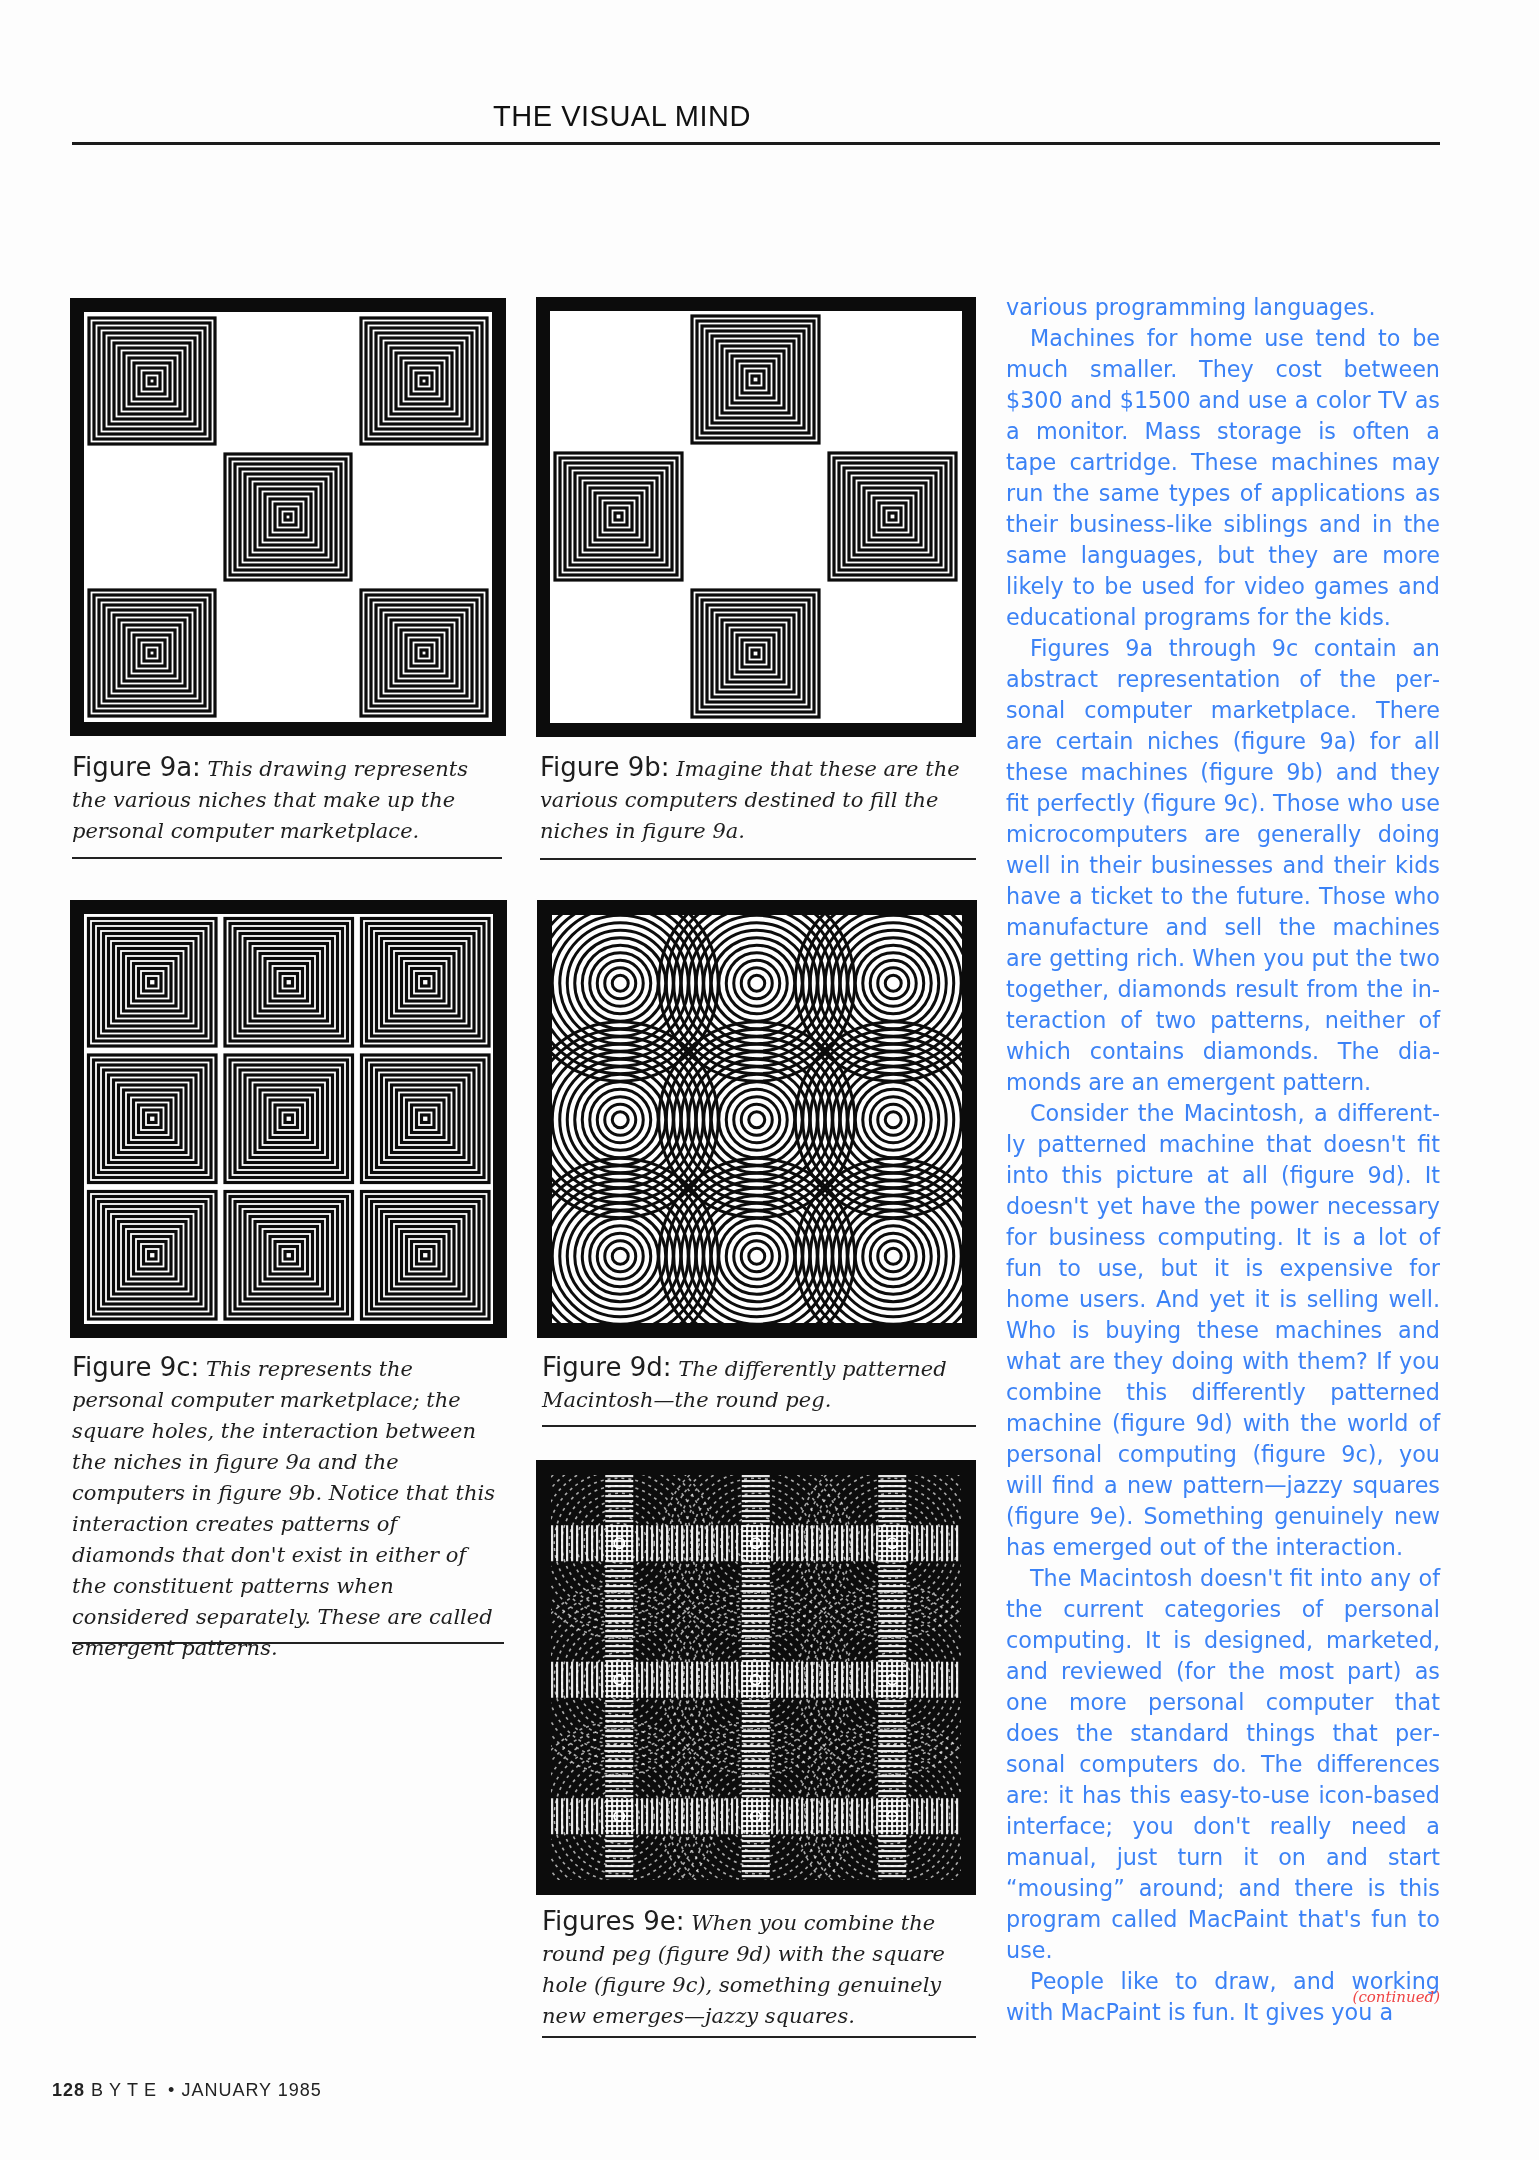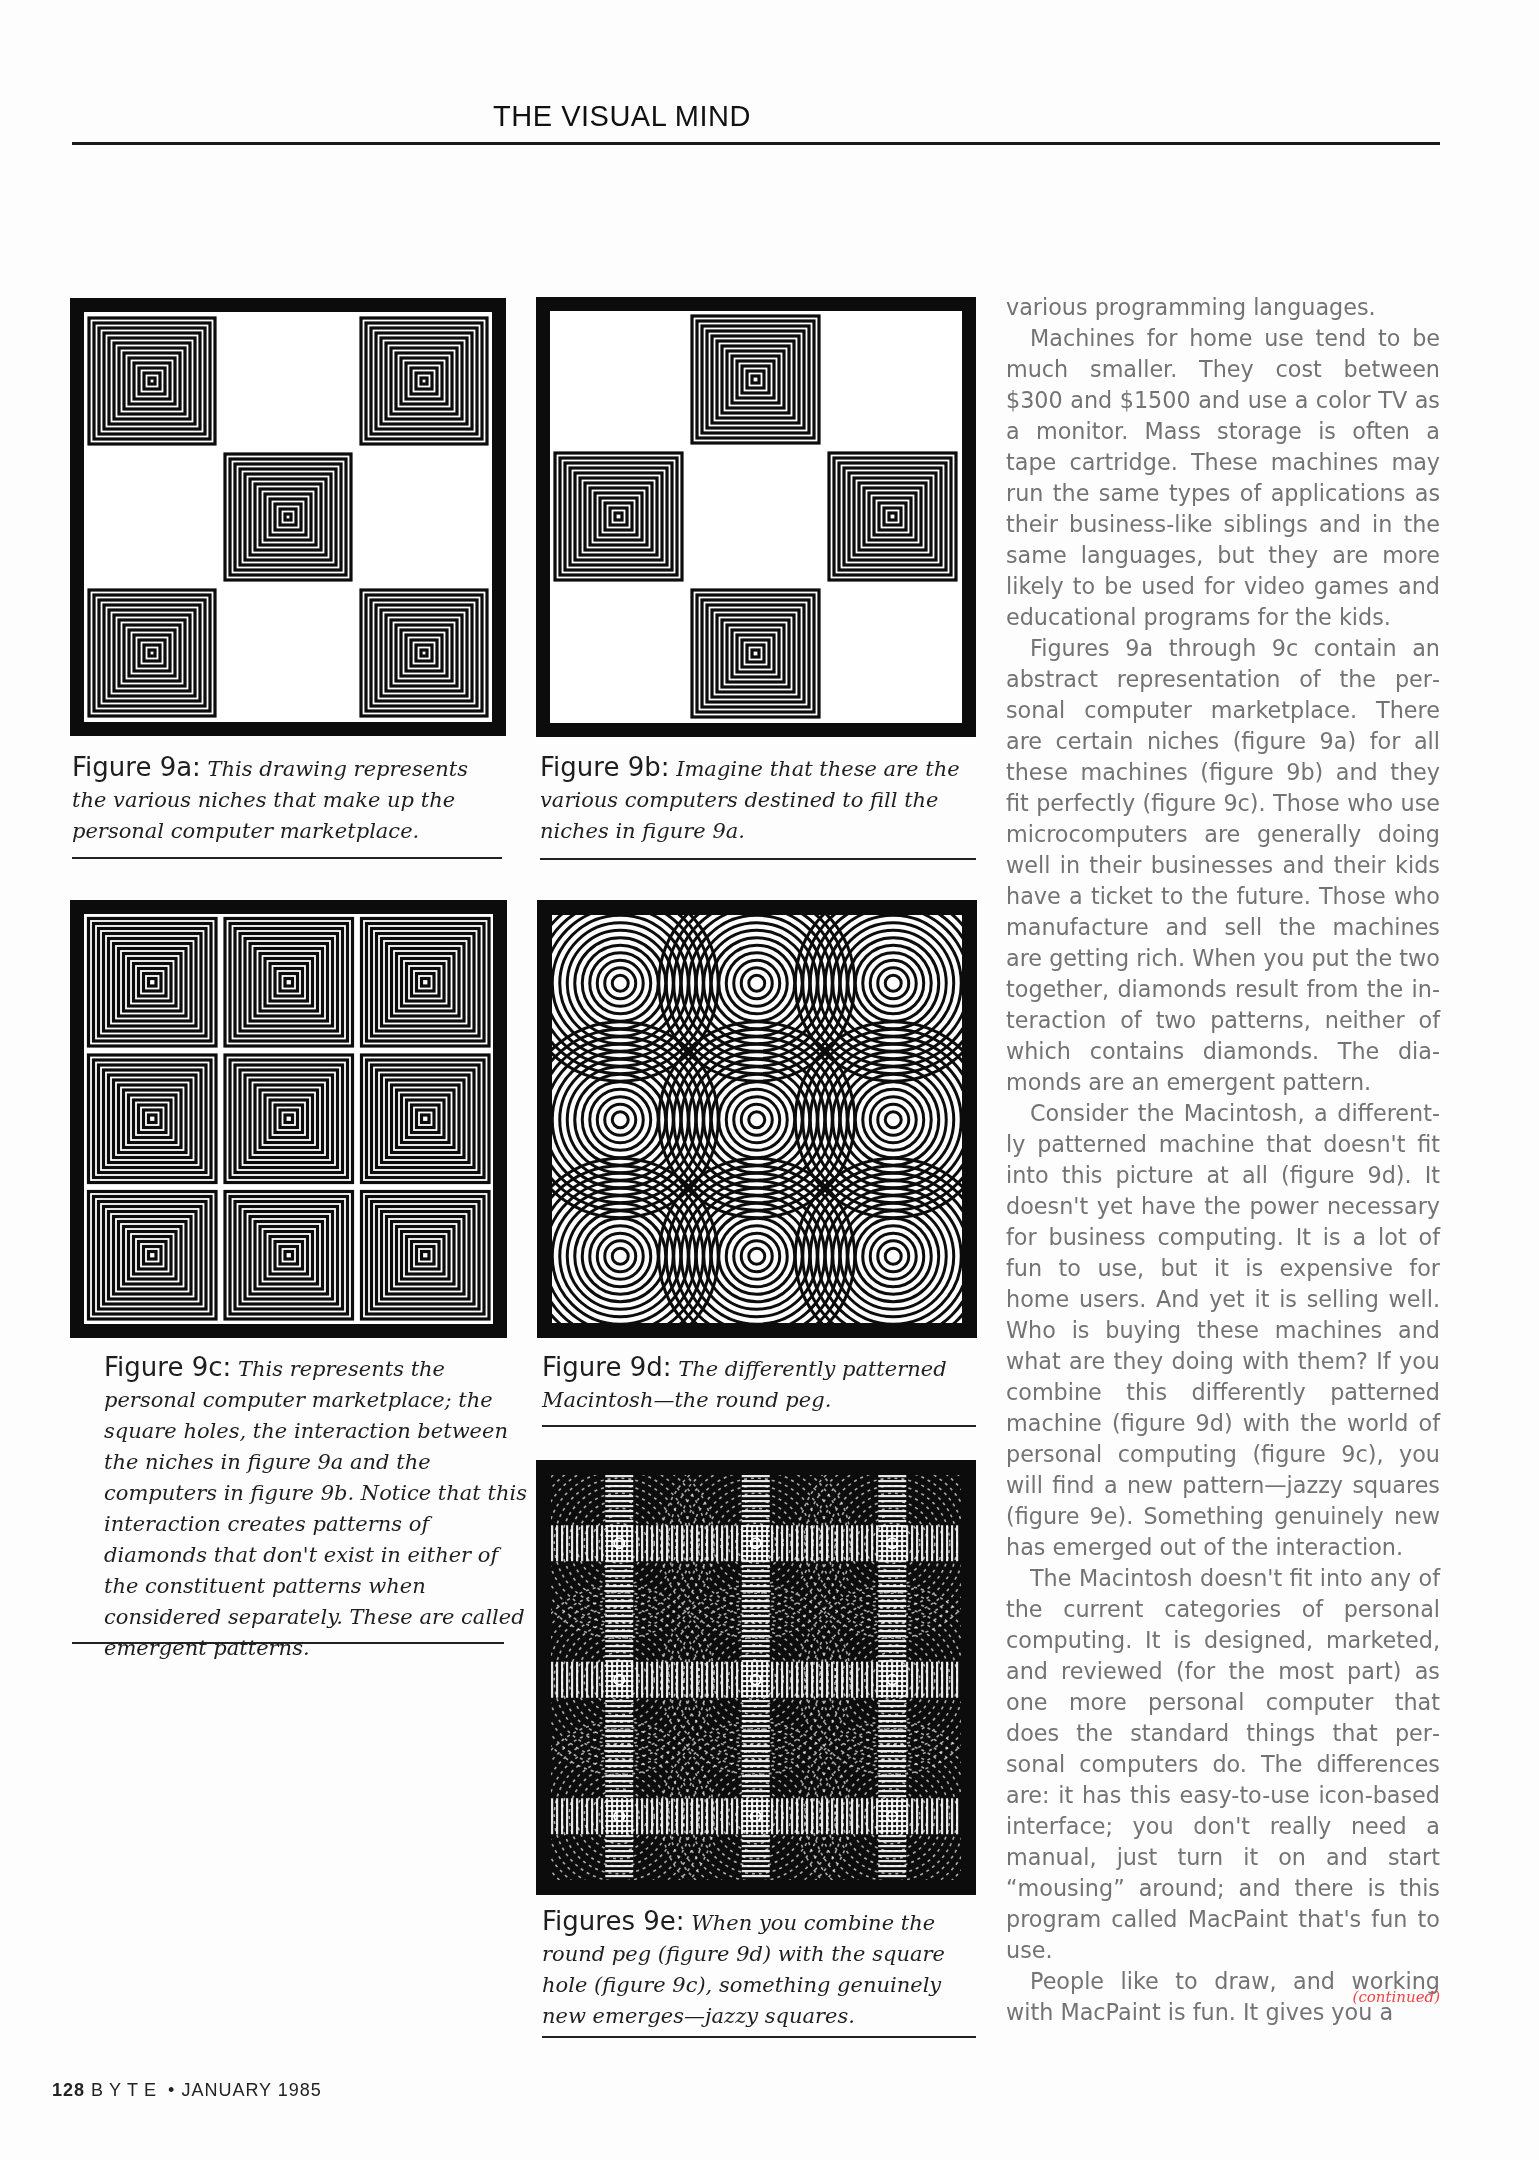--- a/index.html
+++ b/index.html
@@ -5,21 +5,21 @@
   html, body { margin: 0; padding: 0; background: #fdfdfd; }
   body { width: 1539px; height: 2160px; position: relative; overflow: hidden; color: #1a1a1a; font-family: "DejaVu Sans", sans-serif; }
   .running-head { position: absolute; top: 100px; left: 0; width: 1244px; text-align: center; font-family: "Liberation Sans", sans-serif; font-size: 29px; letter-spacing: 0.5px; color: #111; }
   .head-rule { position: absolute; top: 142px; left: 72px; width: 1368px; height: 3px; background: #1b1b1b; }
   .figure { position: absolute; background: #0c0c0c; box-sizing: border-box; }
   .figure svg { position: absolute; display: block; }
   .caption { position: absolute; font-family: "DejaVu Serif", serif; font-size: 21px; line-height: 31px; color: #1e1e1e; }
   .caption .lbl { font-family: "DejaVu Sans", sans-serif; font-style: normal; font-size: 26px; }
   .caption .txt { font-style: italic; font-family: "DejaVu Serif", serif; }
   .cap-rule { position: absolute; height: 2px; background: #222; }
-  .body-col { position: absolute; left: 1006px; top: 292px; width: 434px; font-family: "DejaVu Sans", sans-serif; font-size: 22.3px; line-height: 31px; color: #737373; text-align: justify; hyphens: manual; }
+  .body-col { position: absolute; left: 1006px; top: 292px; width: 434px; font-family: "DejaVu Sans", sans-serif; font-size: 22.3px; line-height: 31px; color: #3b82f6; text-align: justify; hyphens: manual; }
   .body-col p { margin: 0; text-indent: 0; }
   .body-col p.indent { text-indent: 24px; }
   .continued { position: absolute; right: 99px; top: 1988px; font-family: "DejaVu Serif", serif; font-style: italic; font-size: 15px; color: #ef4444; }
   .footer { position: absolute; top: 2080px; left: 52px; font-family: "Liberation Sans", sans-serif; font-size: 18px; color: #222; letter-spacing: 1px; }
   .footer .page-num { font-weight: bold; }
   .footer .mag { letter-spacing: 6px; }
 </style>
 </head>
 <body>
 
@@ -334,21 +334,21 @@
         <rect x="307.5" y="307.5" width="67.5" height="67.5" fill="none" stroke="#0c0c0c" stroke-width="3.2"></rect>
         <rect x="312.5" y="312.5" width="57.5" height="57.5" fill="none" stroke="#0c0c0c" stroke-width="3.2"></rect>
         <rect x="317.5" y="317.5" width="47.5" height="47.5" fill="none" stroke="#0c0c0c" stroke-width="3.2"></rect>
         <rect x="322.5" y="322.5" width="37.5" height="37.5" fill="none" stroke="#0c0c0c" stroke-width="3.2"></rect>
         <rect x="327.5" y="327.5" width="27.5" height="27.5" fill="none" stroke="#0c0c0c" stroke-width="3.2"></rect>
         <rect x="332.5" y="332.5" width="17.5" height="17.5" fill="none" stroke="#0c0c0c" stroke-width="3.2"></rect>
         <rect x="337.5" y="337.5" width="7.5" height="7.5" fill="none" stroke="#0c0c0c" stroke-width="3.2"></rect>
       </g>
     </svg>
 </div>
-<div class="caption" style="left:72px;top:1352px;width:432px;margin-left:32px;">
+<div class="caption" style="left:72px;top:1352px;width:432px;">
   <span class="lbl">Figure 9c:</span>
   <span class="txt">This represents the personal computer marketplace; the square holes, the interaction between the niches in figure 9a and the computers in figure 9b. Notice that this interaction creates patterns of diamonds that don't exist in either of the constituent patterns when considered separately. These are called emergent patterns.</span>
 </div>
 <div class="cap-rule" style="left:72px;top:1642px;width:432px;"></div>
 
 <div class="figure" id="fig9d" style="left:537px;top:900px;width:440px;height:438px;">
   <svg style="left:15px;top:15px;" width="410" height="408" viewBox="0 0 410 408">
       <rect x="0" y="0" width="410" height="408" fill="#fff"></rect>
       <defs>
         <clipPath id="clip9d">

